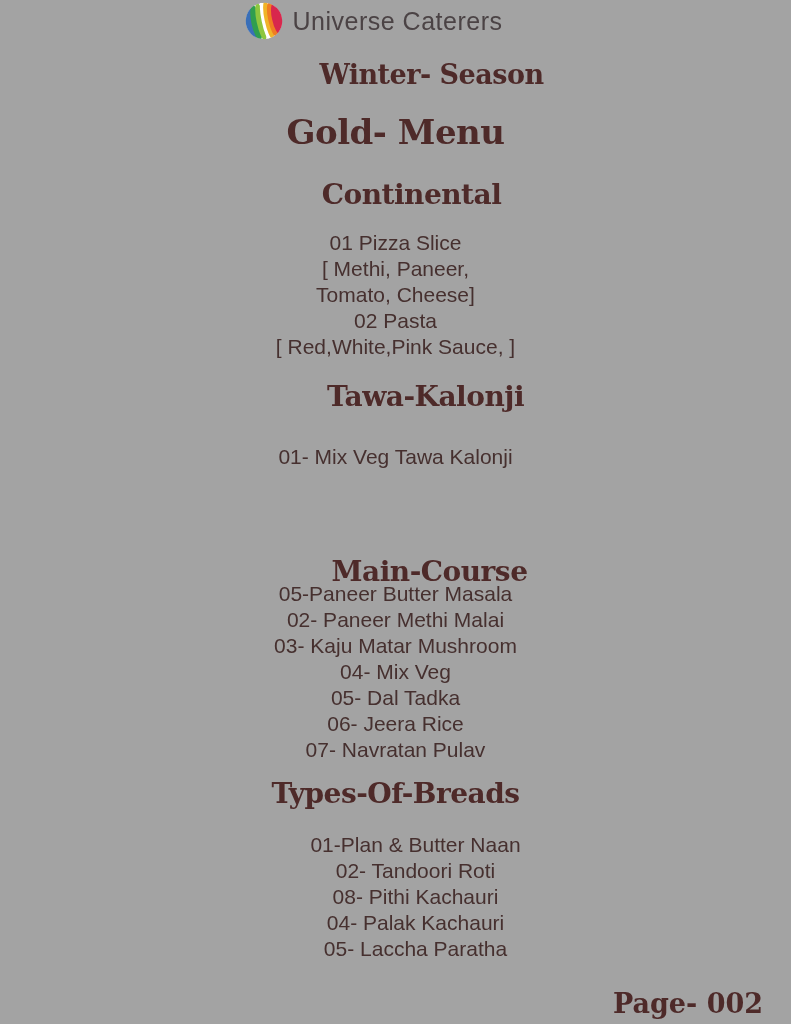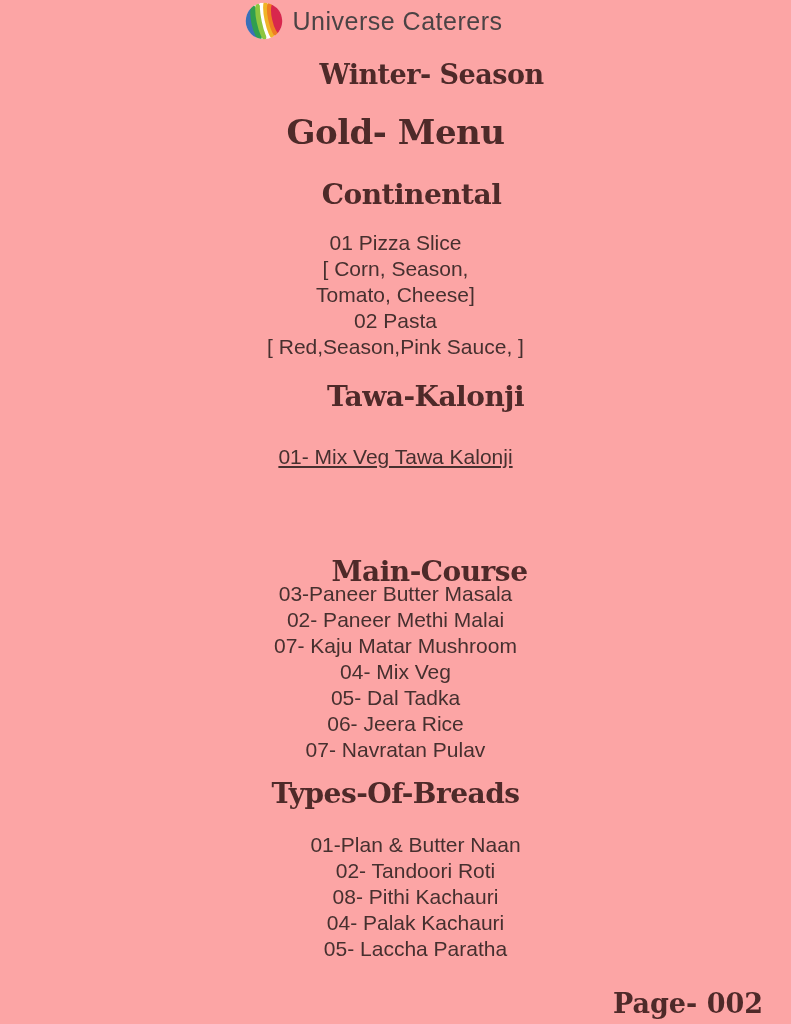--- a/index.html
+++ b/index.html
@@ -4,21 +4,21 @@
 <style>
   html, body {
     margin: 0;
     padding: 0;
     background: #ffffff;
   }
   .page {
     position: relative;
     width: 791px;
     height: 1024px;
-    background: #fca5a5;
+    background: #a3a3a3;
     overflow: hidden;
     font-family: "Liberation Sans", sans-serif;
   }
   
   .brand {
     position: absolute;
     top: 2px;
     left: -22px;
     width: 100%;
     display: flex;
@@ -59,21 +59,21 @@
   .items-block {
     position: absolute;
     left: 0;
     width: 100%;
     text-align: center;
     color: #46302f;
     font-size: 21px;
     line-height: 26px;
   }
   #items-continental { top: 230px; }
-  #items-tawa        { top: 444px; text-decoration: underline; }
+  #items-tawa        { top: 444px; }
   #items-main        { top: 581px; }
   #items-breads      { top: 832px; padding-left: 20px; }
   
   .page-number {
     position: absolute;
     top: 988px;
     right: 28px;
     font-family: "DejaVu Serif", serif;
     font-weight: 700;
     font-size: 27px;
@@ -107,36 +107,36 @@
     </span>
     <span class="brand-name">Universe Caterers</span>
   </header>
 
   <h1 id="title-season" class="display-heading">Winter- Season</h1>
   <h2 id="title-menu" class="display-heading">Gold- Menu</h2>
 
   <h3 id="heading-continental" class="display-heading section-heading">Continental</h3>
   <div id="items-continental" class="items-block">
       <div class="menu-line">01 Pizza Slice</div>
-      <div class="menu-line">[ Corn, Season,</div>
+      <div class="menu-line">[ Methi, Paneer,</div>
       <div class="menu-line">Tomato, Cheese]</div>
       <div class="menu-line">02 Pasta</div>
-      <div class="menu-line">[ Red,Season,Pink Sauce, ]</div>
+      <div class="menu-line">[ Red,White,Pink Sauce, ]</div>
     </div>
 
   <h3 id="heading-tawa" class="display-heading section-heading">Tawa-Kalonji</h3>
   <div id="items-tawa" class="items-block">
       <div class="menu-line">01- Mix Veg Tawa Kalonji</div>
     </div>
 
   <h3 id="heading-main" class="display-heading section-heading">Main-Course</h3>
   <div id="items-main" class="items-block">
-      <div class="menu-line">03-Paneer Butter Masala</div>
+      <div class="menu-line">05-Paneer Butter Masala</div>
       <div class="menu-line">02- Paneer Methi Malai</div>
-      <div class="menu-line">07- Kaju Matar Mushroom</div>
+      <div class="menu-line">03- Kaju Matar Mushroom</div>
       <div class="menu-line">04- Mix Veg</div>
       <div class="menu-line">05- Dal Tadka</div>
       <div class="menu-line">06- Jeera Rice</div>
       <div class="menu-line">07- Navratan Pulav</div>
     </div>
 
   <h3 id="heading-breads" class="display-heading section-heading">Types-Of-Breads</h3>
   <div id="items-breads" class="items-block">
       <div class="menu-line">01-Plan &amp; Butter Naan</div>
       <div class="menu-line">02- Tandoori Roti</div>

